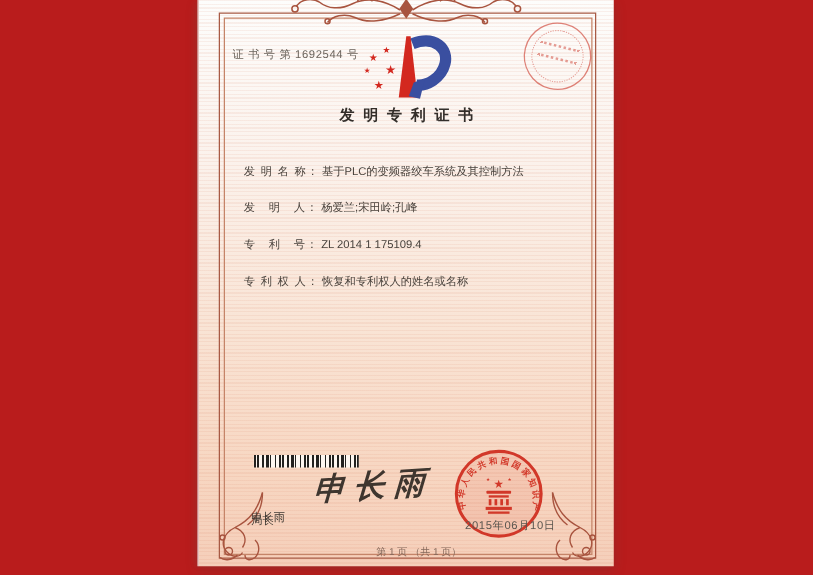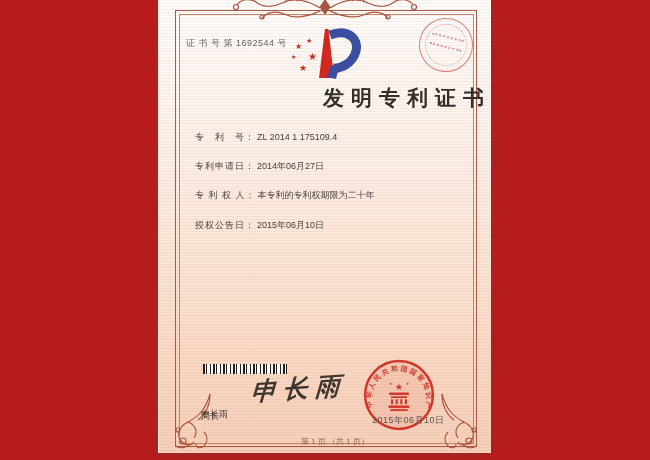--- a/index.html
+++ b/index.html
@@ -17,22 +17,22 @@
   .frame-inner{position:absolute;left:19.5px;right:17.5px;top:13.5px;bottom:9.5px;
                border:1px solid #c58468;}
   .ornament-top{position:absolute;left:50%;top:-5px;transform:translateX(-50%);}
   .corner{position:absolute;}
   .corner-bl{left:11px;bottom:3px;}
   .corner-br{right:9px;bottom:3px;transform:scaleX(-1);}
   
   .cert-no{position:absolute;left:27px;top:37px;font-size:9px;color:#6b645c;letter-spacing:.5px;}
   .logo{position:absolute;left:132px;top:26px;width:72px;height:56px;}
   .logo .star-glyph{position:absolute;color:#d3281f;line-height:1;}
-  .doc-title{position:absolute;left:0;right:0;top:84px;text-align:right;
-             font-size:21px;font-weight:700;color:#332e2a;letter-spacing:7px;padding-left:7px;}
+  .doc-title{position:absolute;left:0;right:0;top:84px;text-align:center;
+             font-size:12px;font-weight:700;color:#332e2a;letter-spacing:7px;padding-left:7px;}
   .small-stamp{position:absolute;left:260px;top:18px;width:52px;height:52px;border-radius:50%;
                border:1.5px solid rgba(203,52,38,.7);transform:rotate(14deg);opacity:.85;}
   .small-stamp .ring2{position:absolute;inset:5px;border-radius:50%;border:1.5px dotted rgba(203,52,38,.5);}
   .small-stamp .sline{height:0;border-top:2px dotted rgba(203,52,38,.55);margin:8px 10px 0;}
   .small-stamp .sline.first{margin-top:17px;}
   
   .fields{position:absolute;left:36px;right:26px;top:131px;}
   .field-row{margin-bottom:16.2px;font-size:9px;color:#49423c;white-space:nowrap;}
   .f-label{letter-spacing:1px;}
   .f-value{margin-left:2px;}
@@ -115,30 +115,30 @@
     <div class="doc-title">发明专利证书</div>
 
     <div class="small-stamp">
       <div class="ring2"></div>
       <div class="sline first"></div>
       <div class="sline"></div>
     </div>
 
     <div class="fields">
       <div class="field-row">
+        <span class="f-label">发 明 名 称：</span><span class="f-value">基于PLC的变频器绞车系统及其控制方法</span>
+      </div>
+      <div class="field-row">
+        <span class="f-label">发　明　人：</span><span class="f-value">杨爱兰;宋田岭;孔峰</span>
+      </div>
+      <div class="field-row">
         <span class="f-label">专　利　号：</span><span class="f-value">ZL 2014 1 175109.4</span>
       </div>
       <div class="field-row">
-        <span class="f-label">专利申请日：</span><span class="f-value">2014年06月27日</span>
-      </div>
-      <div class="field-row">
-        <span class="f-label">专 利 权 人：</span><span class="f-value">本专利的专利权期限为二十年</span>
-      </div>
-      <div class="field-row">
-        <span class="f-label">授权公告日：</span><span class="f-value">2015年06月10日</span>
+        <span class="f-label">专 利 权 人：</span><span class="f-value">恢复和专利权人的姓名或名称</span>
       </div>
     </div>
 
     <div class="body-text">
     </div>
 
     <div class="barcode"></div>
 
     <div class="signer-title">局长</div>
     <div class="signer-name">申长雨</div>

